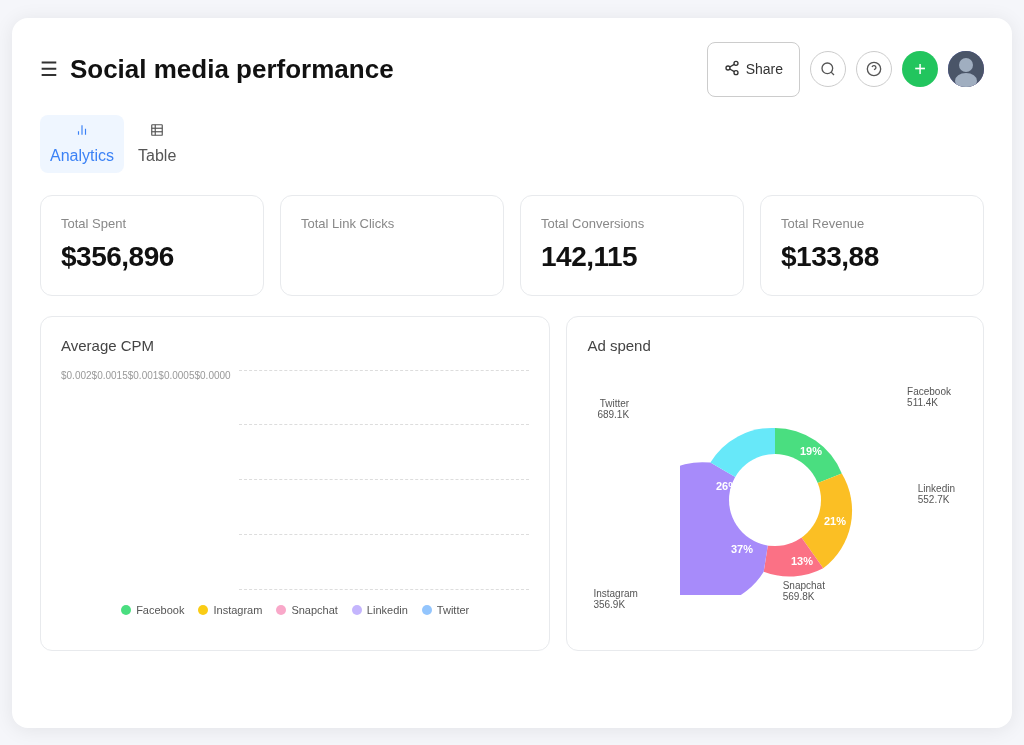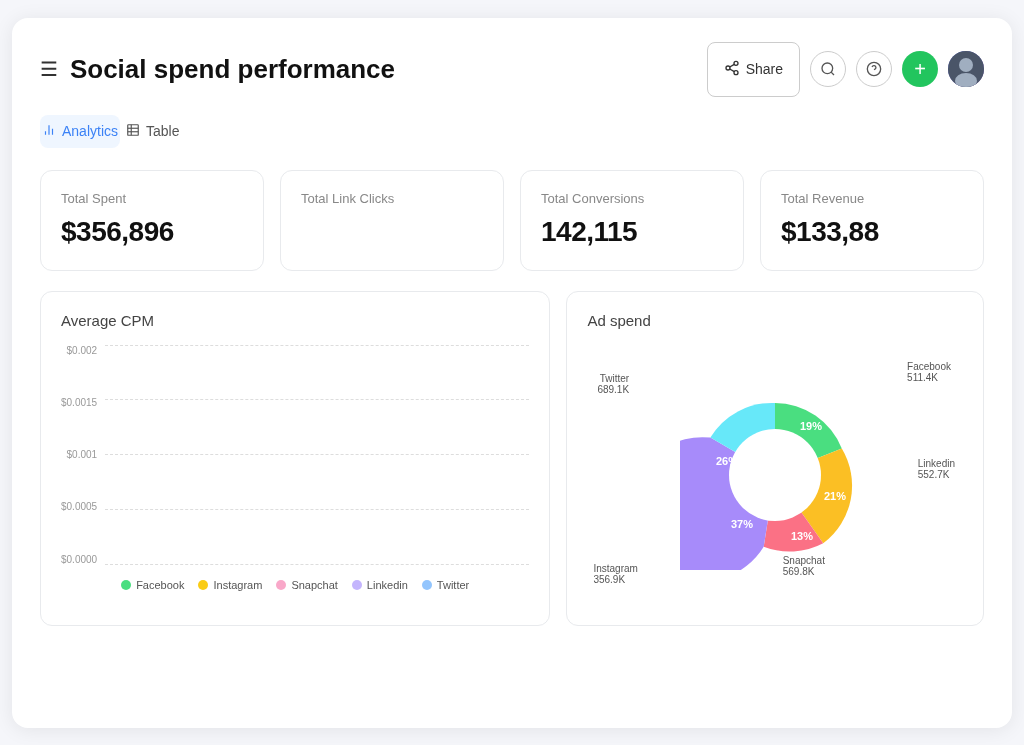--- a/index.html
+++ b/index.html
@@ -107,28 +107,29 @@
     
     .tabs {
       display: flex;
       gap: 4px;
       margin-bottom: 22px;
     }
     .tab {
       display: flex;
       align-items: center;
       gap: 6px;
-      padding: 8px 2px;
+      padding: 8px 10px;
       border-radius: 8px;
-      font-size: 14px;
+      font-size: 16px;
       font-weight: 500;
       cursor: pointer;
       color: #555;
       border: none;
       background: transparent;
+      flex-direction: column;
     }
     .tab.active {
       background: #eff6ff;
       color: #3b82f6;
     }
     
     .stat-cards {
       display: grid;
       grid-template-columns: repeat(4, 1fr);
       gap: 16px;
@@ -172,21 +173,21 @@
     
     .bar-chart-area {
       position: relative;
       height: 220px;
       display: flex;
       align-items: flex-end;
       gap: 0;
     }
     .bar-chart-labels-y {
       display: flex;
-      flex-direction: column;
+      flex-direction: row;
       justify-content: space-between;
       height: 100%;
       padding-bottom: 0;
       margin-right: 8px;
       font-size: 10px;
       color: #999;
       text-align: right;
     }
     .bar-chart-body {
       flex: 1;
@@ -249,21 +250,21 @@
     }
   </style>
 </head>
 <body>
 
 <div class="app-container">
 
   <div class="header">
     <div class="header-left">
       <span class="menu-icon">☰</span>
-      <h1 class="page-title">Social spend performance</h1>
+      <h1 class="page-title">Social media performance</h1>
     </div>
     <div class="header-right">
       <button class="share-btn">
         <span>
           <svg width="16" height="16" viewBox="0 0 24 24" fill="none" stroke="currentColor" stroke-width="2">
               <circle cx="18" cy="5" r="3"></circle>
               <circle cx="6" cy="12" r="3"></circle>
               <circle cx="18" cy="19" r="3"></circle>
               <line x1="8.59" y1="13.51" x2="15.42" y2="17.49"></line>
               <line x1="15.41" y1="6.51" x2="8.59" y2="10.49"></line>

